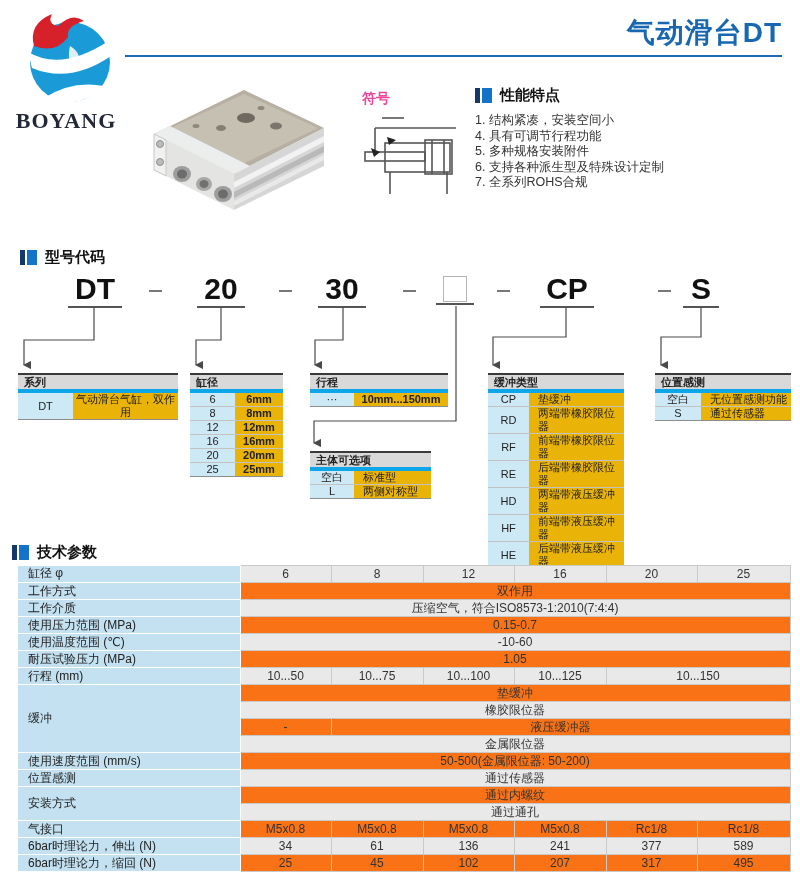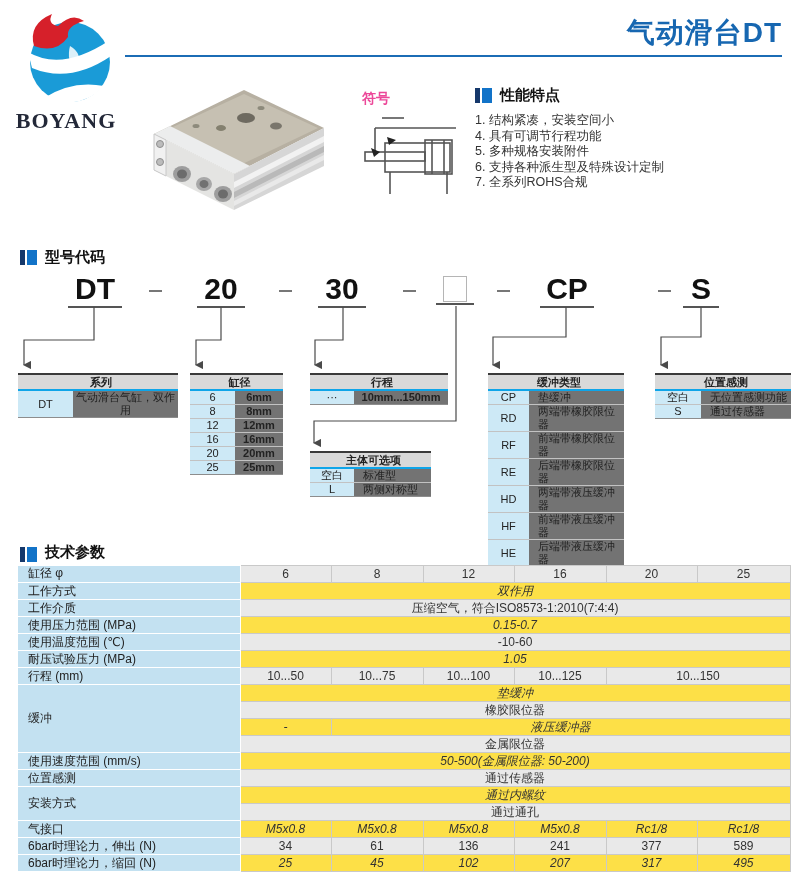--- a/index.html
+++ b/index.html
@@ -31,37 +31,37 @@
   .code-item{position:absolute;top:274px;font-size:30px;font-weight:bold;line-height:1;
              text-align:center;border-bottom:2px solid #555;padding-bottom:2px;color:#111;}
   .code-dash{position:absolute;top:290px;width:13px;height:2px;background:#777;}
   .code-box{width:22px;height:24px;border:1.5px solid #b5b5b5;margin:2px auto 0 auto;background:#fff;}
   #connectors{position:absolute;left:0;top:0;pointer-events:none;}
 
   
   .mini-wrap{position:absolute;}
   table.mini{border-collapse:collapse;table-layout:fixed;width:100%;font-size:11px;color:#222;}
   .mini td{height:13px;line-height:13px;padding:0;border-bottom:1px solid #c2c2c2;}
-  .mini td.hd{background:#d9d9d9;font-weight:bold;text-align:center;padding-left:6px;height:14px;
-              border-top:2px solid #3a3a3a;border-bottom:2px solid #0ea5e9;}
+  .mini td.hd{background:#d9d9d9;font-weight:bold;text-align:left;padding-left:6px;height:14px;
+              border-top:2px solid #3a3a3a;border-bottom:4px solid #0ea5e9;}
   .mini td.code{background:#cde9f6;text-align:center;}
-  .mini td.val{background:#737373;padding-left:9px;text-align:left;margin-top:32px;}
+  .mini td.val{background:#eab308;padding-left:9px;text-align:left;margin-top:32px;}
   .mini.center td.val{padding-left:0;text-align:center;font-weight:bold;}
   .mini tr:last-child td{border-bottom:1px solid #8d8d8d;}
 
   
-  #specs-header{position:absolute;left:20px;top:543px;align-items:flex-end;}
+  #specs-header{position:absolute;left:12px;top:543px;}
   #tech-wrap{position:absolute;left:18px;top:565px;}
   table.tech{border-collapse:collapse;table-layout:fixed;width:772px;font-size:12px;}
   .tech td{height:16px;line-height:15px;padding:0;}
   .tech td.lbl{background:#c3e1f1;text-align:left;padding-left:10px;color:#222;
                border-bottom:1.5px solid #fff;border-right:1.5px solid #fff;}
   .tech td.d{text-align:center;border:1px solid #c9c9c9;color:#333;}
   .tech td.g{background:#e9e9e9;}
-  .tech td.w{background:#fde047;font-style:italic;}
+  .tech td.w{background:#f97316;}
 </style>
 </head>
 <body>
 
 <div id="page">
 
   <svg id="brand-logo" width="104" height="102" viewBox="0 0 104 102">
     <circle cx="56" cy="56" r="40" fill="#1a9bd7"></circle>
     <path d="M14 46 Q48 66 96 34 L97 50 Q56 78 18 62 Z" fill="#ffffff"></path>
     <path d="M30 92 Q58 74 90 80 Q72 100 42 96 Z" fill="#ffffff"></path>

